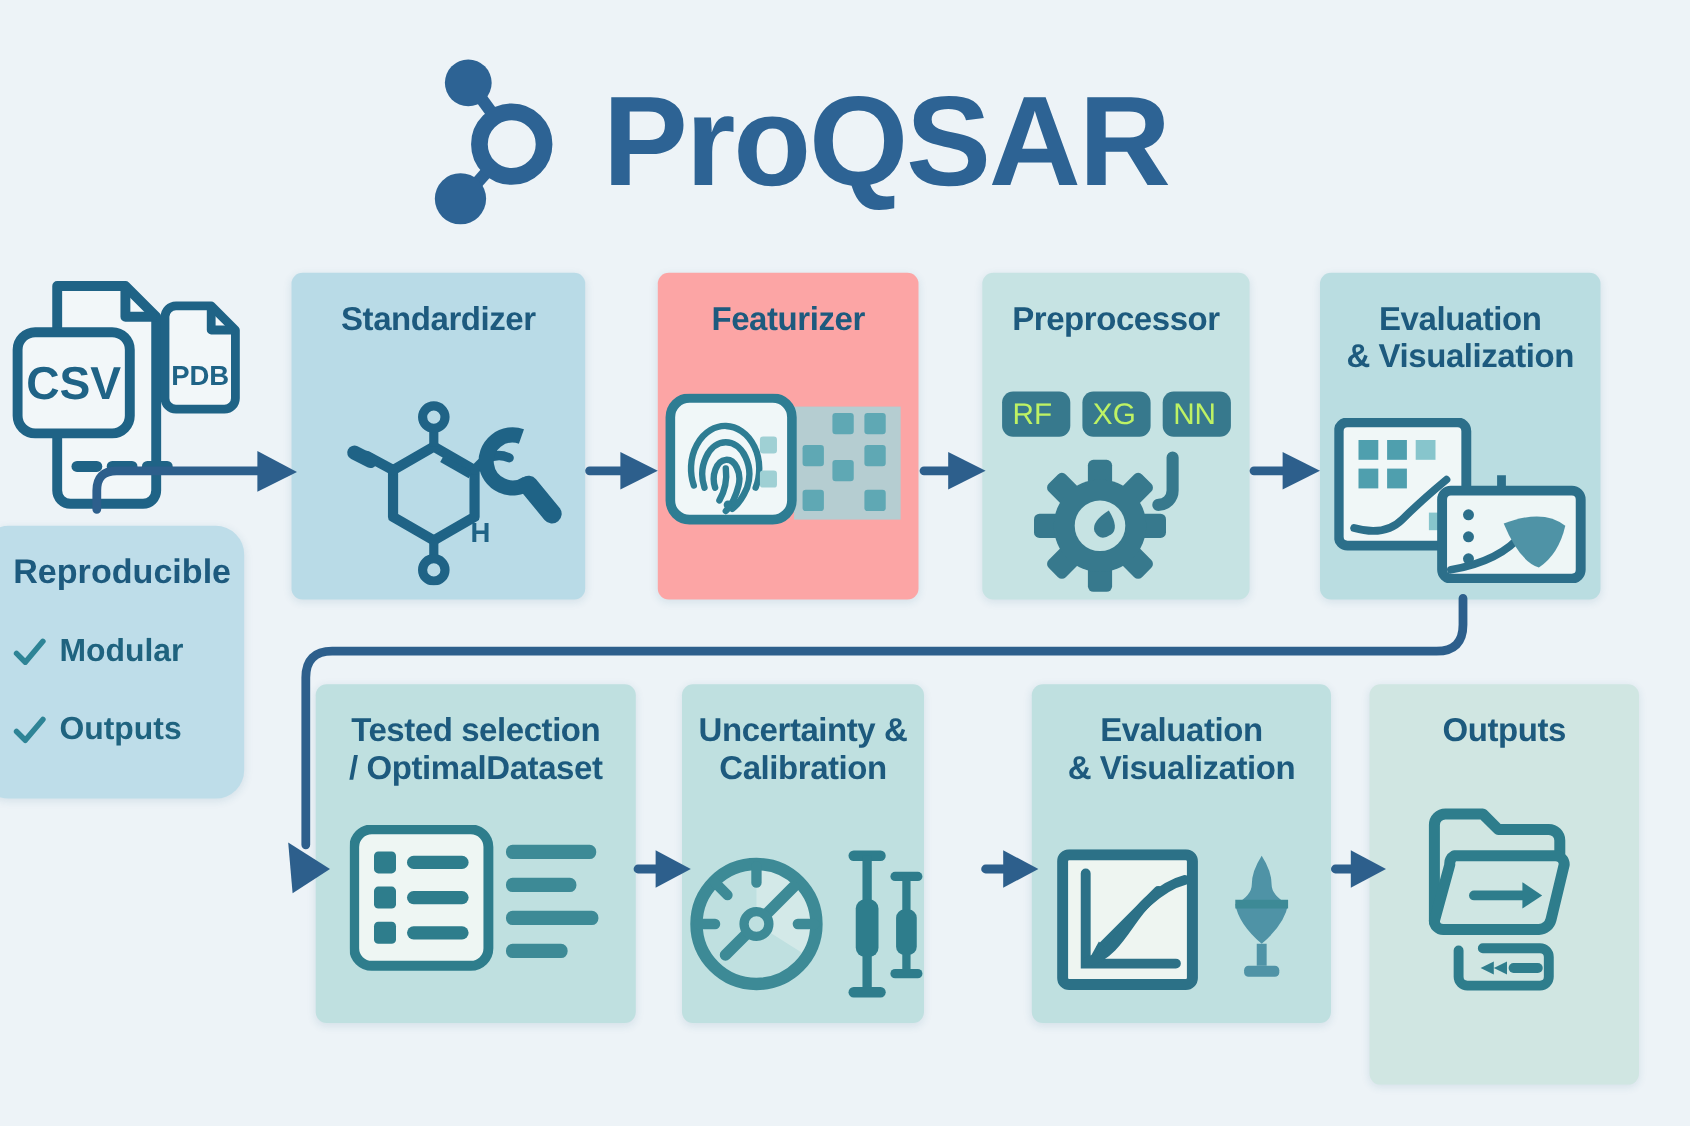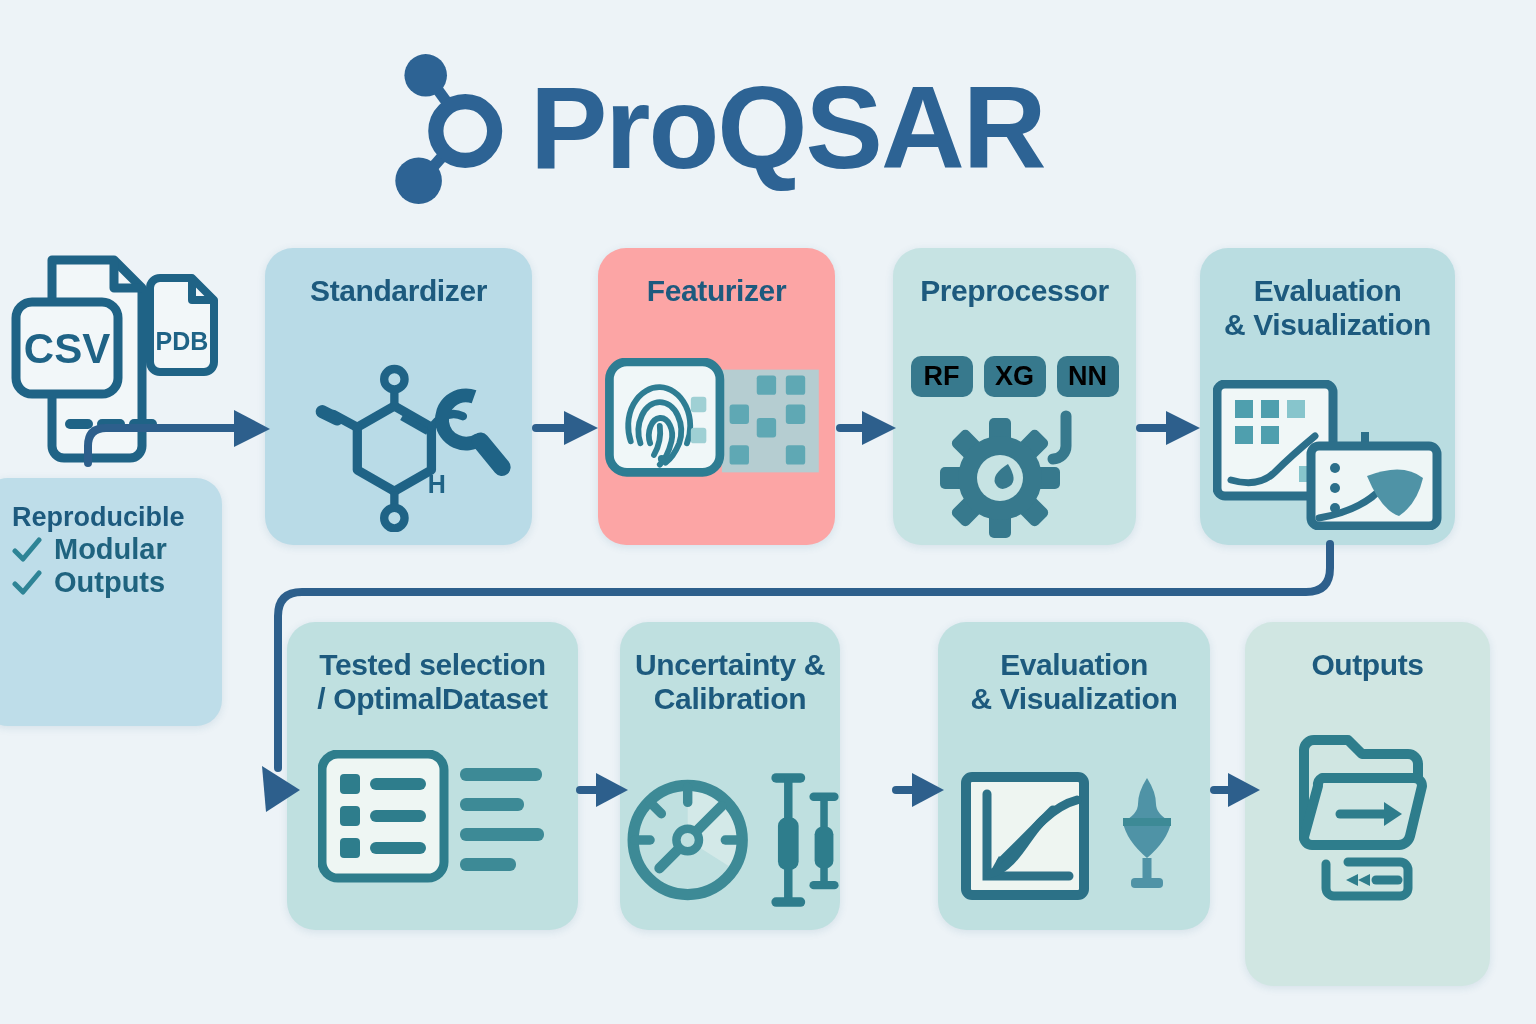--- a/index.html
+++ b/index.html
@@ -1,34 +1,34 @@
 <!DOCTYPE html>
 <html><head>
 <meta charset="utf-8">
 <style>
   html,body{margin:0;padding:0;}
   body{width:1536px;height:1024px;overflow:hidden;background:#edf3f7;
        font-family:"Liberation Sans", sans-serif;}
   .canvas{position:absolute;inset:0;width:1536px;height:1024px;}
-  .title-row{position:absolute;left:392px;top:52px;display:flex;align-items:center;gap:26px;}
+  .title-row{position:absolute;left:392px;top:52px;display:flex;align-items:center;gap:44px;}
   .title-row h1{margin:0;font-size:116px;font-weight:bold;color:#2d6394;letter-spacing:-2px;}
   .overlay{position:absolute;left:0;top:0;width:1536px;height:1024px;pointer-events:none;}
-  .box{position:absolute;border-radius:28px;box-shadow:0 2px 8px rgba(31,99,134,.12);}
+  .box{position:absolute;border-radius:10px;box-shadow:0 2px 8px rgba(31,99,134,.12);}
   .box-title{font-weight:bold;font-size:30px;line-height:1.14;color:#1d5a7e;
              text-align:center;padding-top:26px;letter-spacing:-.4px;}
   .box-title span{display:block;}
   .icon-wrap{position:absolute;left:0;right:0;display:flex;justify-content:center;}
   .badges{position:absolute;left:0;right:0;top:108px;display:flex;justify-content:center;gap:11px;}
-  .badge{background:#37798d;color:#000000;font-weight:bold;font-size:27px;
-         padding:5px 10px;border-radius:10px;min-width:42px;text-align:center;}
+  .badge{background:#37798d;color:#bef264;font-weight:normal;font-size:27px;
+         padding:5px 10px;border-radius:10px;min-width:42px;text-align:left;}
   .rep-box{position:absolute;left:-18px;top:478px;width:240px;height:248px;
            background:#bedde9;border-radius:26px;box-shadow:0 2px 8px rgba(31,99,134,.12);
            padding:24px 0 0 30px;box-sizing:border-box;}
-  .rep-title{font-size:27px;font-weight:bold;color:#1d5a7e;}
-  .rep-item{display:flex;align-items:center;gap:12px;
+  .rep-title{font-size:31px;font-weight:bold;color:#1d5a7e;}
+  .rep-item{display:flex;align-items:center;gap:12px;margin-top:38px;
             font-size:29px;font-weight:bold;color:#1f637f;}
   .files{position:absolute;left:8px;top:250px;}
 </style>
 </head>
 <body>
 
 <div class="canvas">
 
   <div class="title-row">
     <svg width="112" height="152" viewBox="0 0 110 150">

